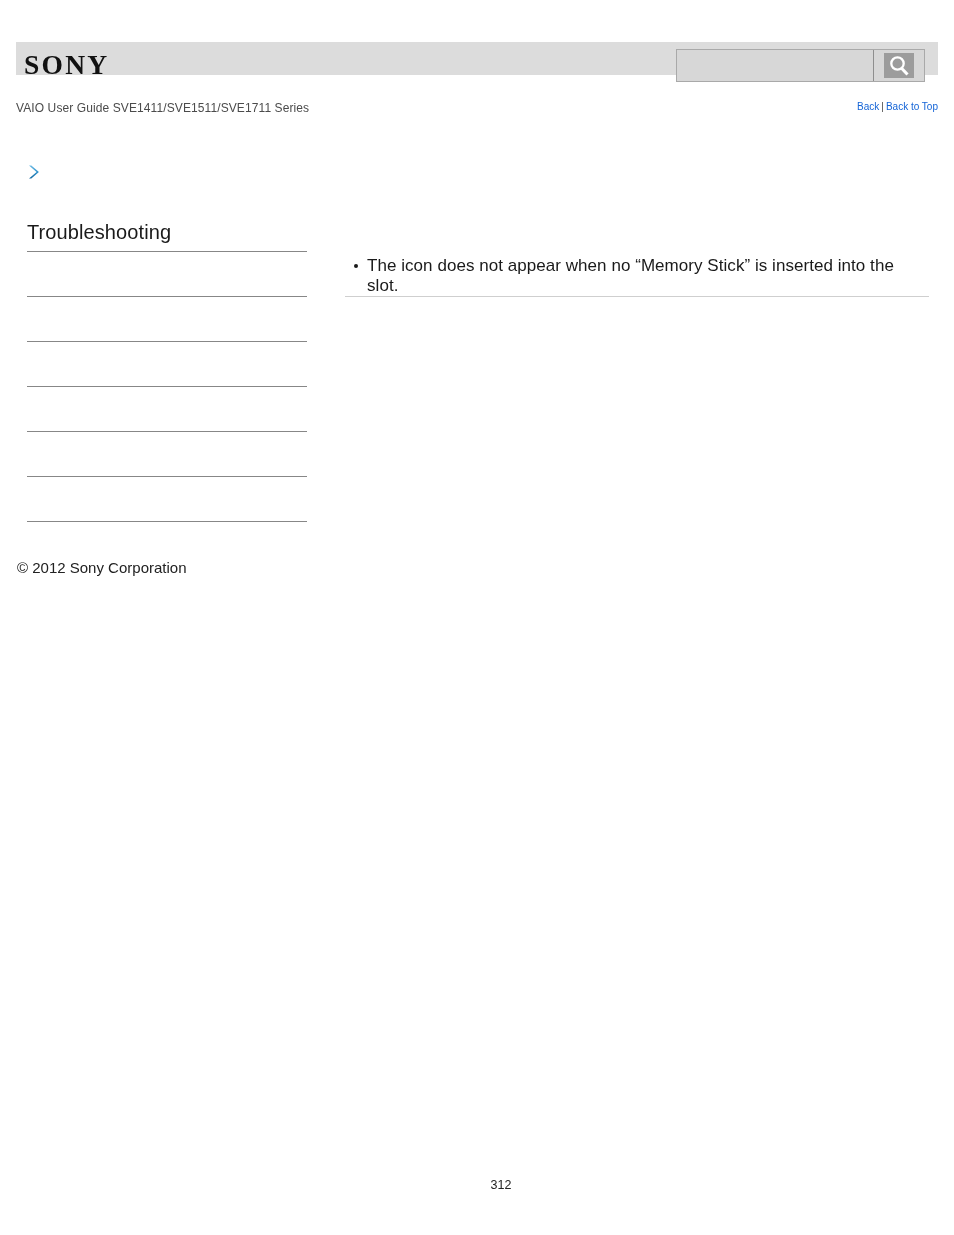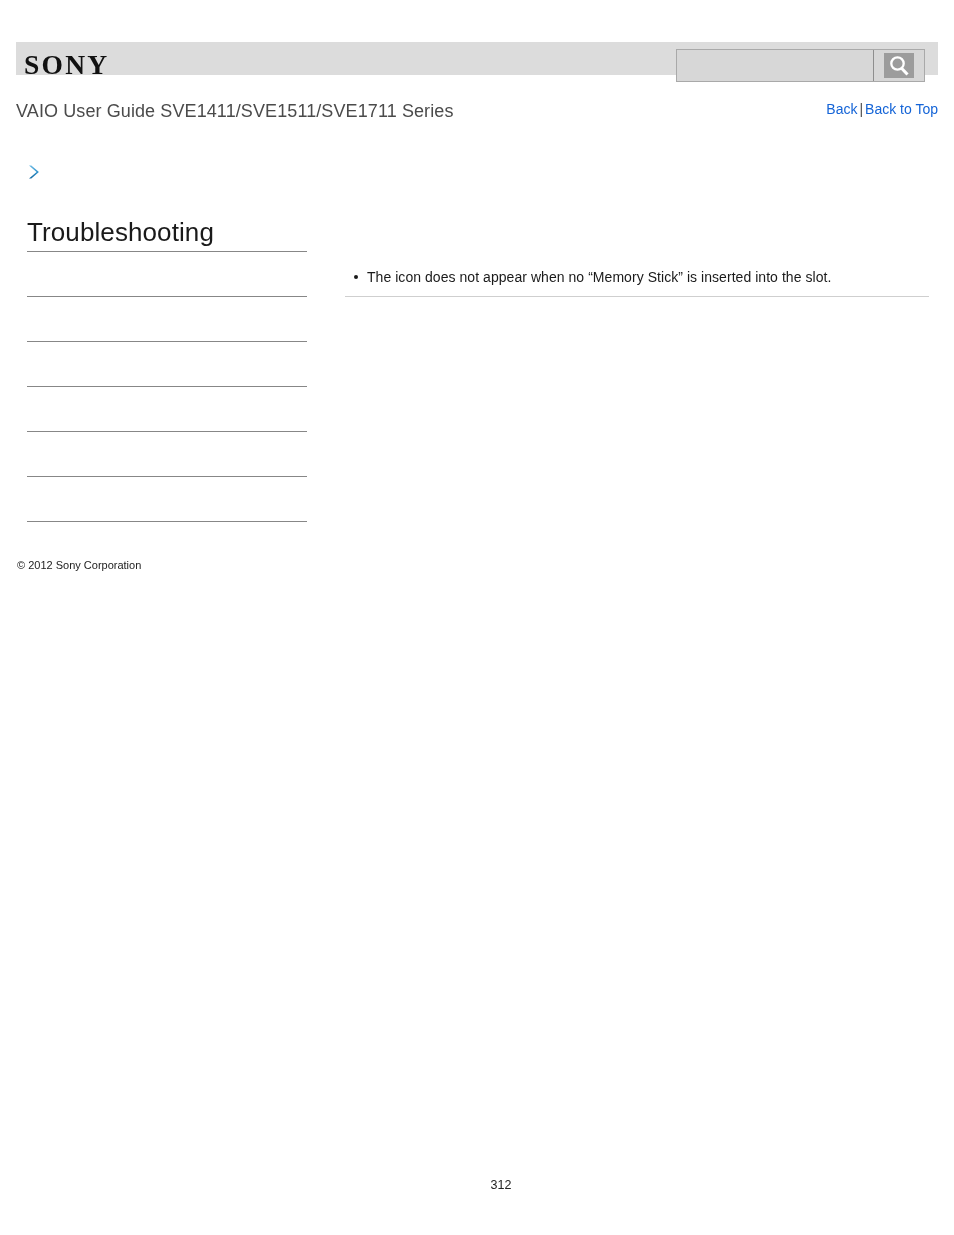--- a/index.html
+++ b/index.html
@@ -83,30 +83,30 @@
     display: flex;
     align-items: center;
     justify-content: center;
   }
 
   
   .subtitle {
     position: absolute;
     left: 16px;
     top: 101px;
-    font-size: 18px;
+    font-size: 12px;
     color: #4b4b4b;
     letter-spacing: 0.1px;
     white-space: nowrap;
   }
   .navlinks {
     position: absolute;
     right: 16px;
     top: 101px;
-    font-size: 14px;
+    font-size: 10px;
     color: #4b4b4b;
     white-space: nowrap;
   }
   .navlinks a {
     color: #1464d7;
     text-decoration: none;
   }
   .navlinks .sep {
     color: #4b4b4b;
     padding: 0 2px;
@@ -122,21 +122,21 @@
   }
 
   
   .toc {
     position: absolute;
     left: 27px;
     top: 219px;
     width: 280px;
   }
   .toc-title {
-    font-size: 26px;
+    font-size: 20px;
     font-weight: normal;
     color: #1a1a1a;
     margin: 0;
     padding: 0 0 6px 0;
     line-height: 26px;
     letter-spacing: 0.1px;
   }
   .toc-rule {
     height: 1px;
     background: #878787;
@@ -153,44 +153,43 @@
     align-items: center;
     overflow: hidden;
     white-space: nowrap;
   }
 
   
   .copyright {
     position: absolute;
     left: 17px;
     top: 559px;
-    font-size: 11px;
+    font-size: 15px;
     color: #222222;
     white-space: nowrap;
   }
 
   
   .content {
     position: absolute;
     left: 345px;
     top: 256px;
     width: 584px;
   }
   .content ul {
     margin: 0;
     padding: 0 0 0 22px;
     list-style: none;
   }
   .content li {
-    font-size: 14px;
+    font-size: 17px;
     line-height: 20px;
     color: #1a1a1a;
     position: relative;
     letter-spacing: 0.05px;
-    margin-top: 11px;
   }
   .content li::before {
     content: "";
     position: absolute;
     left: -13px;
     top: 8px;
     width: 4px;
     height: 4px;
     border-radius: 50%;
     background: #1a1a1a;

